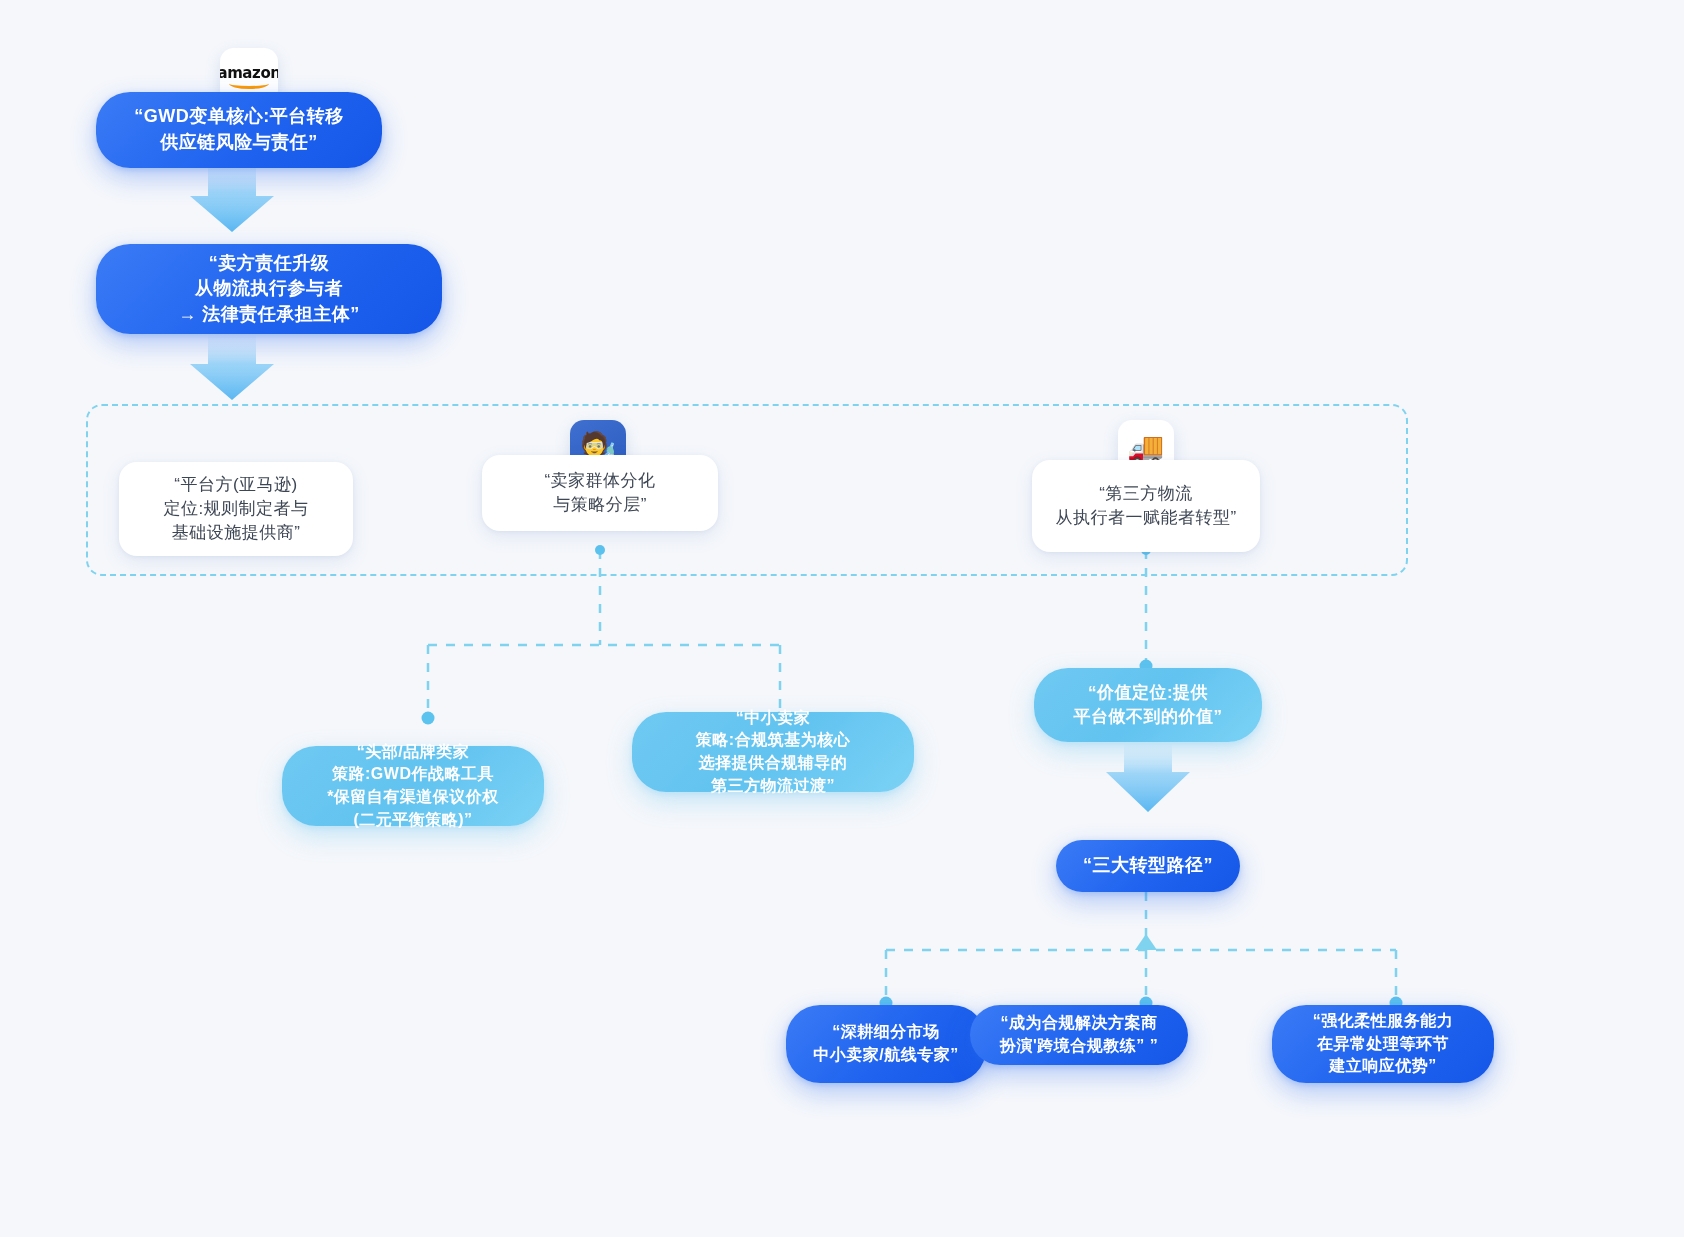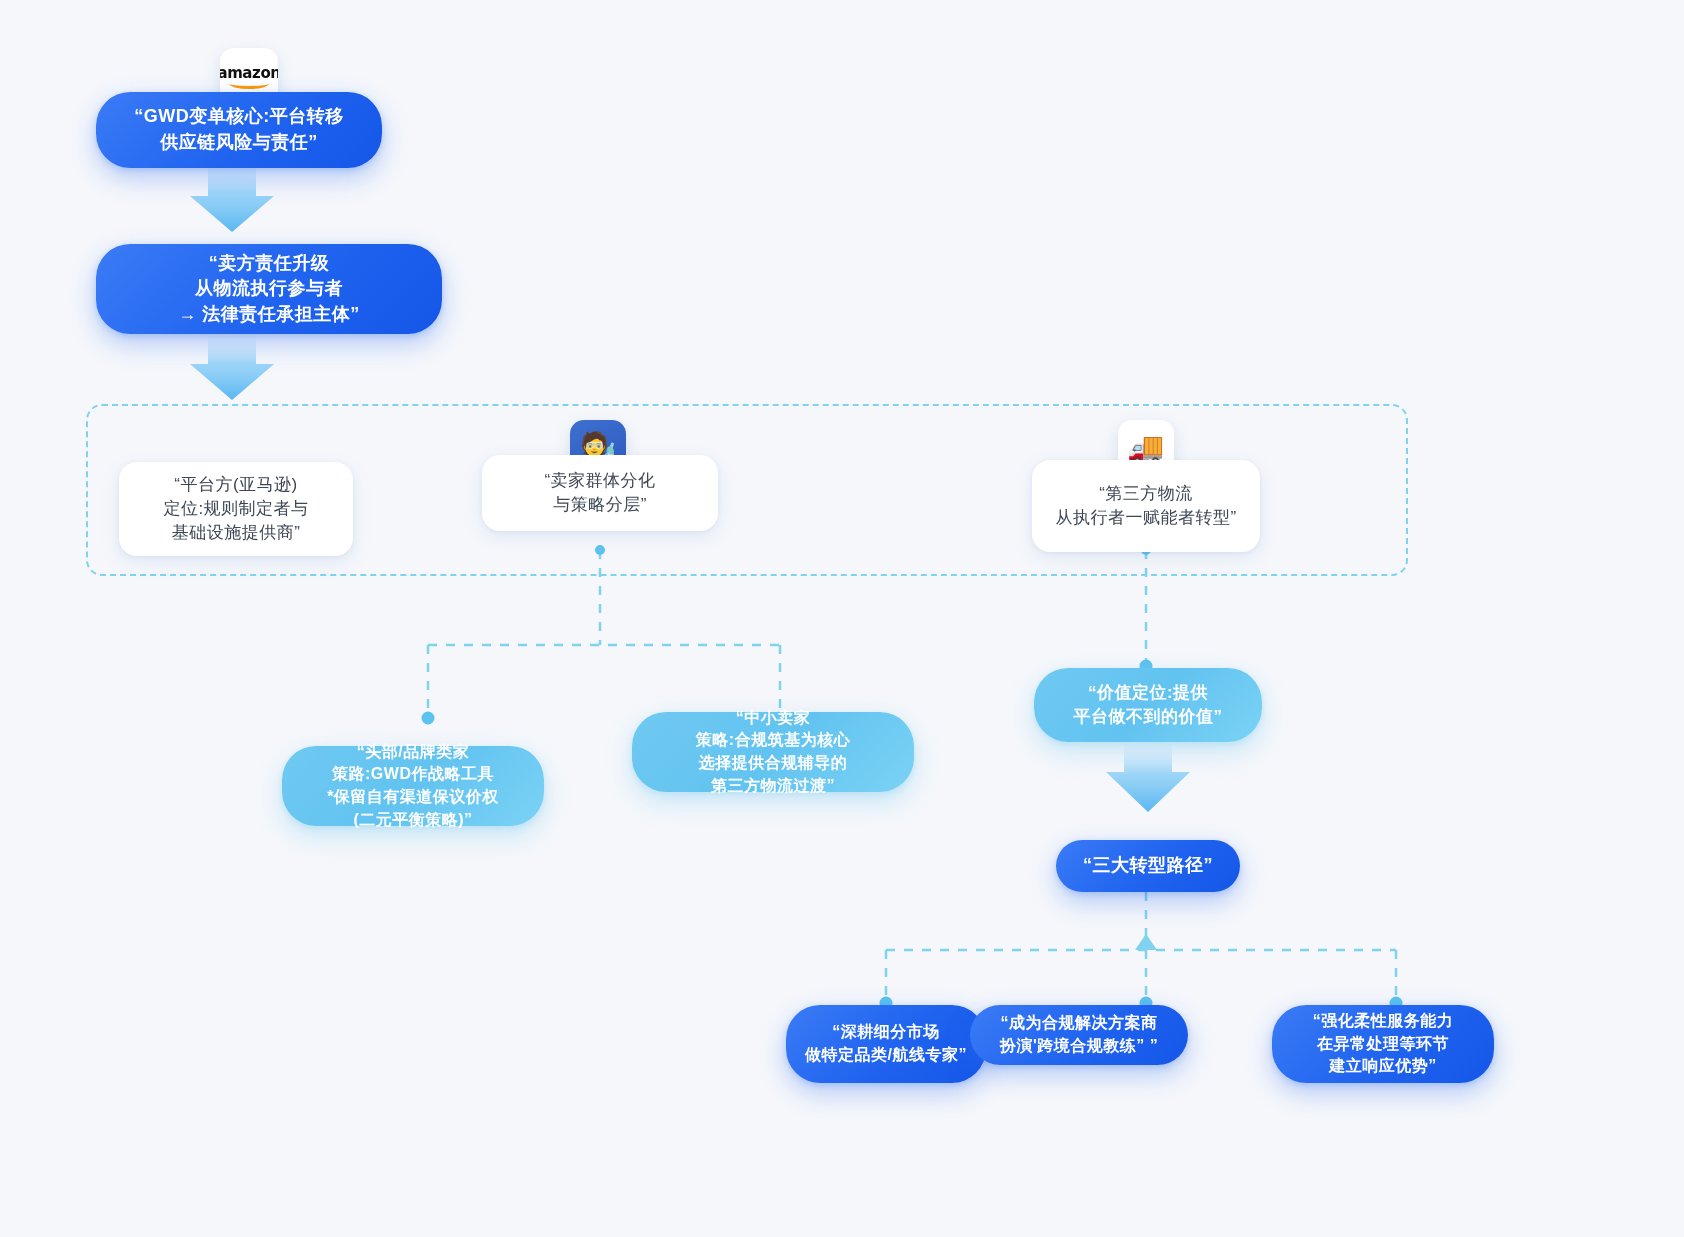--- a/index.html
+++ b/index.html
@@ -177,21 +177,21 @@
 策略:合规筑基为核心
 选择提供合规辅导的
 第三方物流过渡”</div>
 
   <div class="node pill-light fs17" style="left:1034px;top:668px;width:228px;height:74px;">“价值定位:提供
 平台做不到的价值”</div>
 
   <div class="node pill-deep fs18" style="left:1056px;top:840px;width:184px;height:52px;">“三大转型路径”</div>
 
   <div class="node pill-deep fs16" style="left:786px;top:1005px;width:200px;height:78px;">“深耕细分市场
-做特定品类/航线专家”</div>
+中小卖家/航线专家”</div>
 
   <div class="node pill-deep fs16" style="left:970px;top:1005px;width:218px;height:60px;">“成为合规解决方案商
 扮演'跨境合规教练” ”</div>
 
   <div class="node pill-deep fs16" style="left:1272px;top:1005px;width:222px;height:78px;">“强化柔性服务能力
 在异常处理等环节
 建立响应优势”</div>
 
 </div>
 

